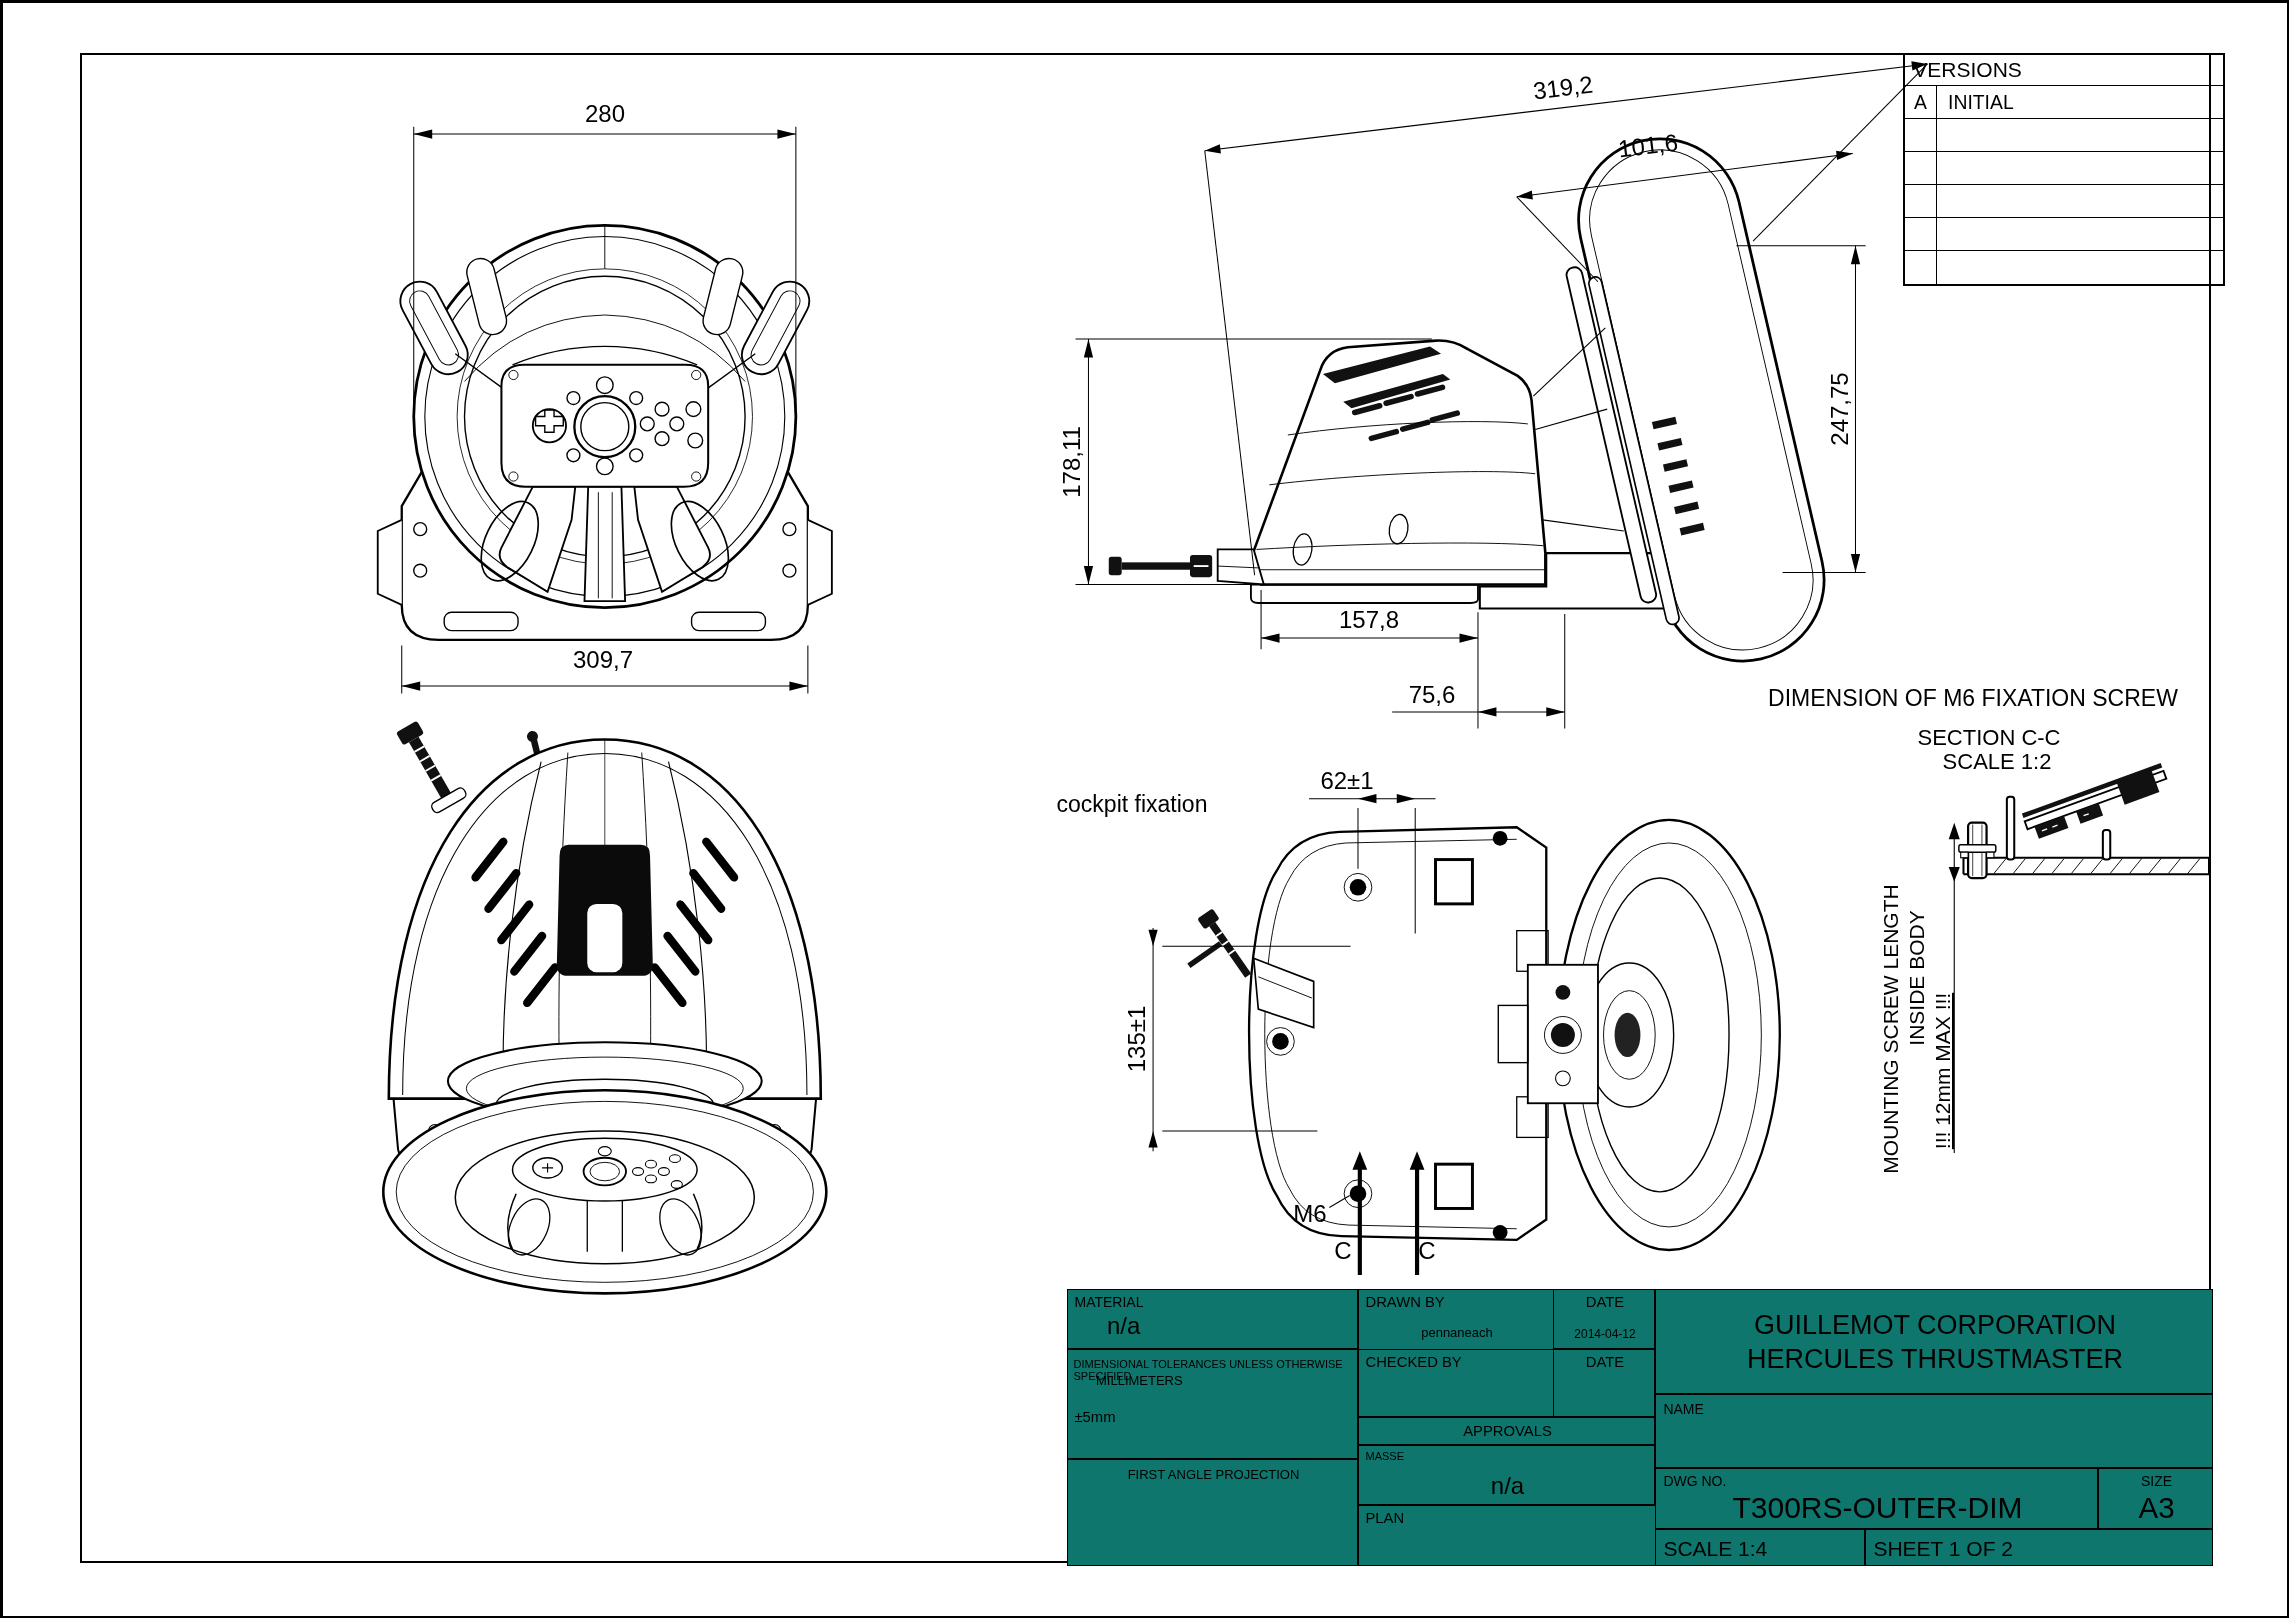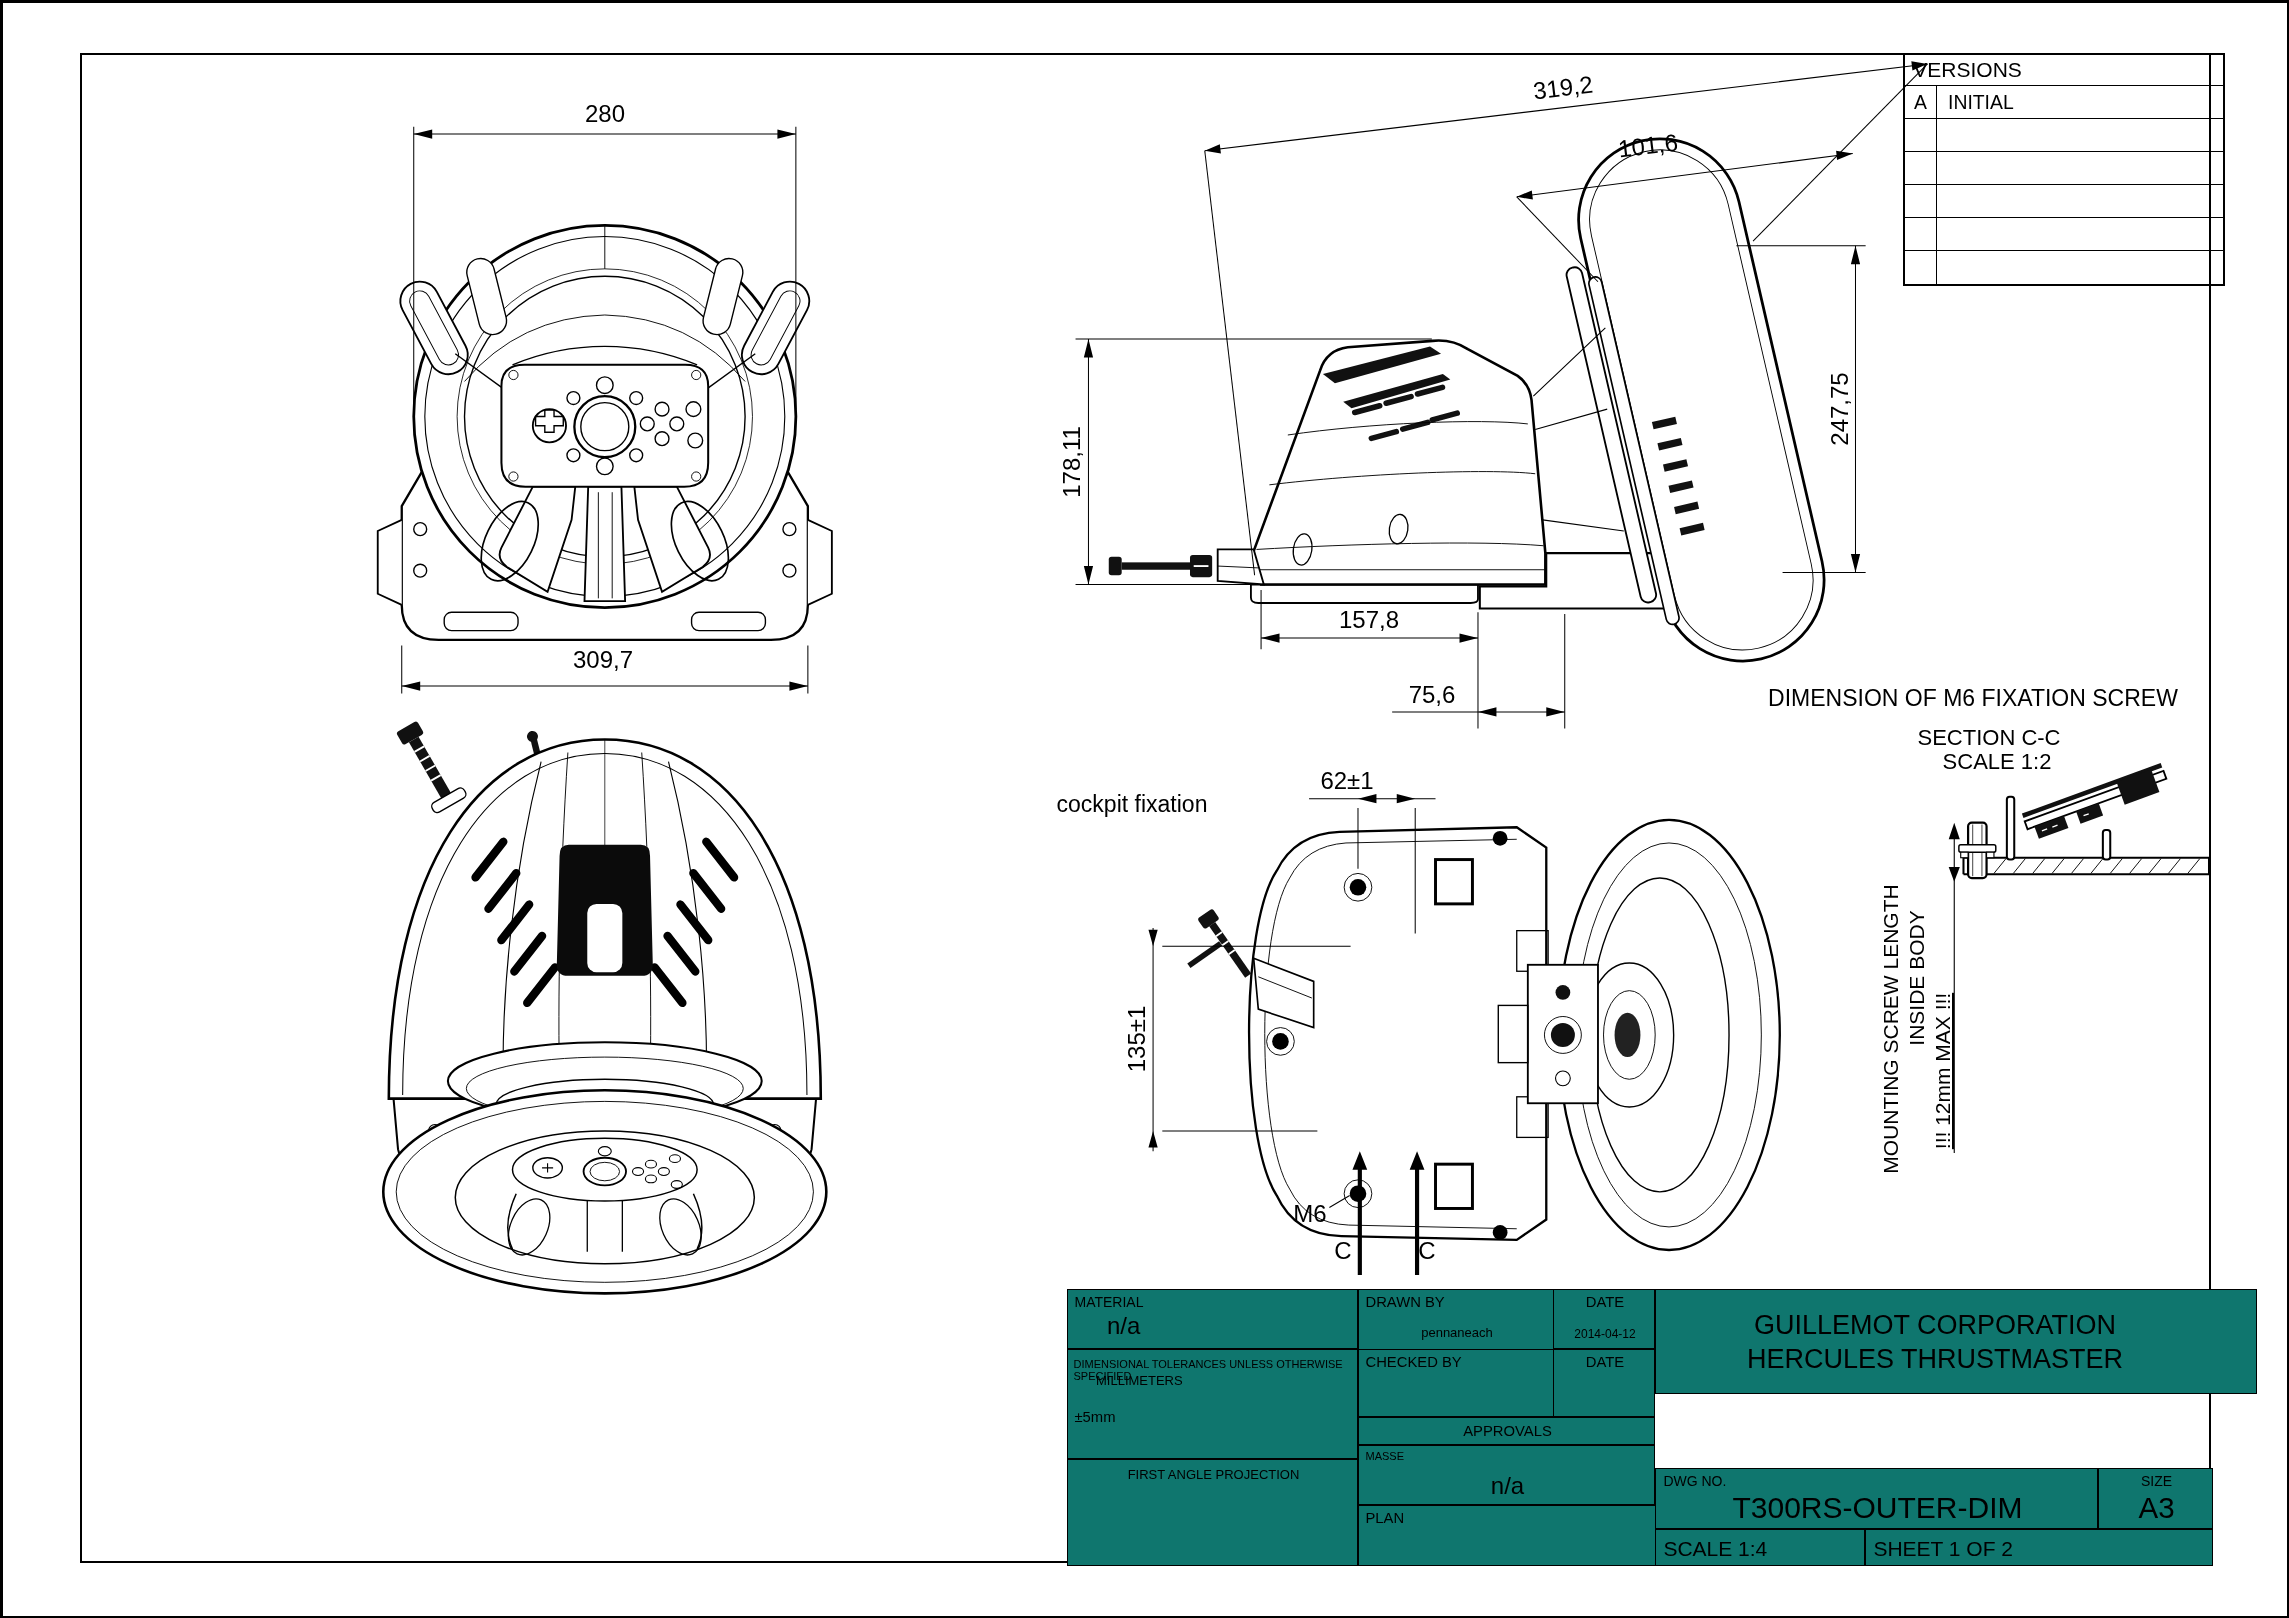--- a/index.html
+++ b/index.html
@@ -398,23 +398,26 @@
       <div class="cl" style="left:0;top:4.6px;width:297px;text-align:center;font-size:14.8px;">APPROVALS</div>
     </div>
     <div class="cell" style="left:291px;top:156px;width:297px;height:60px;">
       <div class="cl" style="left:6.5px;top:3.7px;font-size:11px;">MASSE</div>
       <div class="cl big" style="left:0;top:26px;width:297px;text-align:center;">n/a</div>
     </div>
     <div class="cell" style="left:291px;top:216px;width:346px;height:61px;">
       <div class="cl" style="left:6.5px;top:3.7px;font-size:14.8px;">PLAN</div>
     </div>
 
-    <div class="cell" style="left:588px;top:0;width:602px;height:105px;">
+    <div class="cell" style="left:588px;top:0;width:558px;height:105px;">
       <div class="cl" style="left:0;top:20px;width:558px;text-align:center;font-size:27px;">GUILLEMOT CORPORATION</div>
       <div class="cl" style="left:0;top:54px;width:558px;text-align:center;font-size:27px;">HERCULES THRUSTMASTER</div>
+    </div>
+    <div class="cell" style="left:588px;top:105px;width:558px;height:74px;">
+      <div class="cl" style="left:7.4px;top:5.5px;">NAME</div>
     </div>
     <div class="cell" style="left:588px;top:179px;width:443px;height:61px;">
       <div class="cl" style="left:7.4px;top:3.7px;">DWG NO.</div>
       <div class="cl" style="left:0;top:22px;width:443px;text-align:center;font-size:30px;">T300RS-OUTER-DIM</div>
     </div>
     <div class="cell" style="left:1031px;top:179px;width:115px;height:61px;">
       <div class="cl" style="left:0;top:3.7px;width:115px;text-align:center;">SIZE</div>
       <div class="cl" style="left:0;top:22px;width:115px;text-align:center;font-size:29.5px;">A3</div>
     </div>
     <div class="cell" style="left:588px;top:240px;width:210px;height:37px;">

